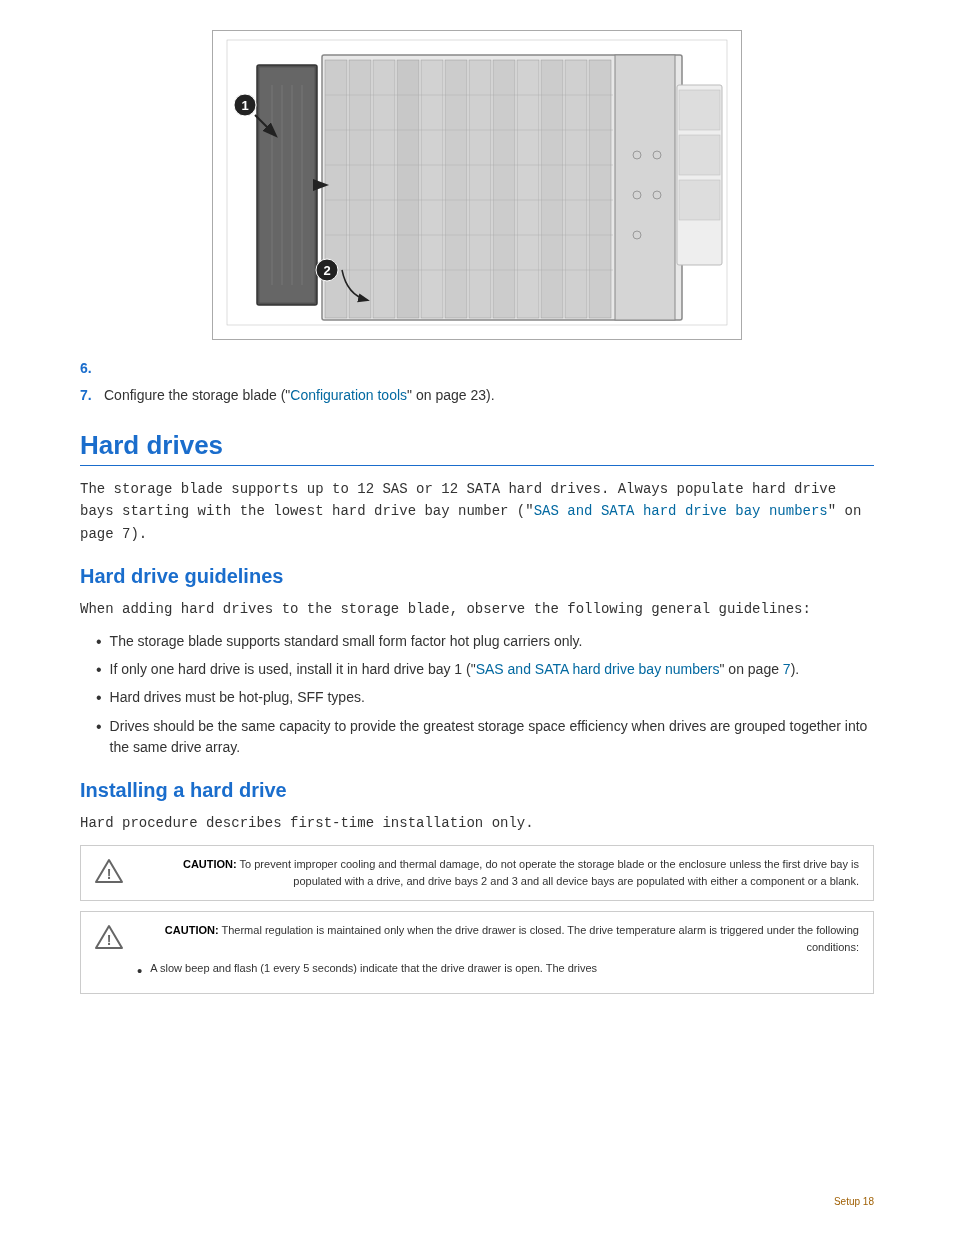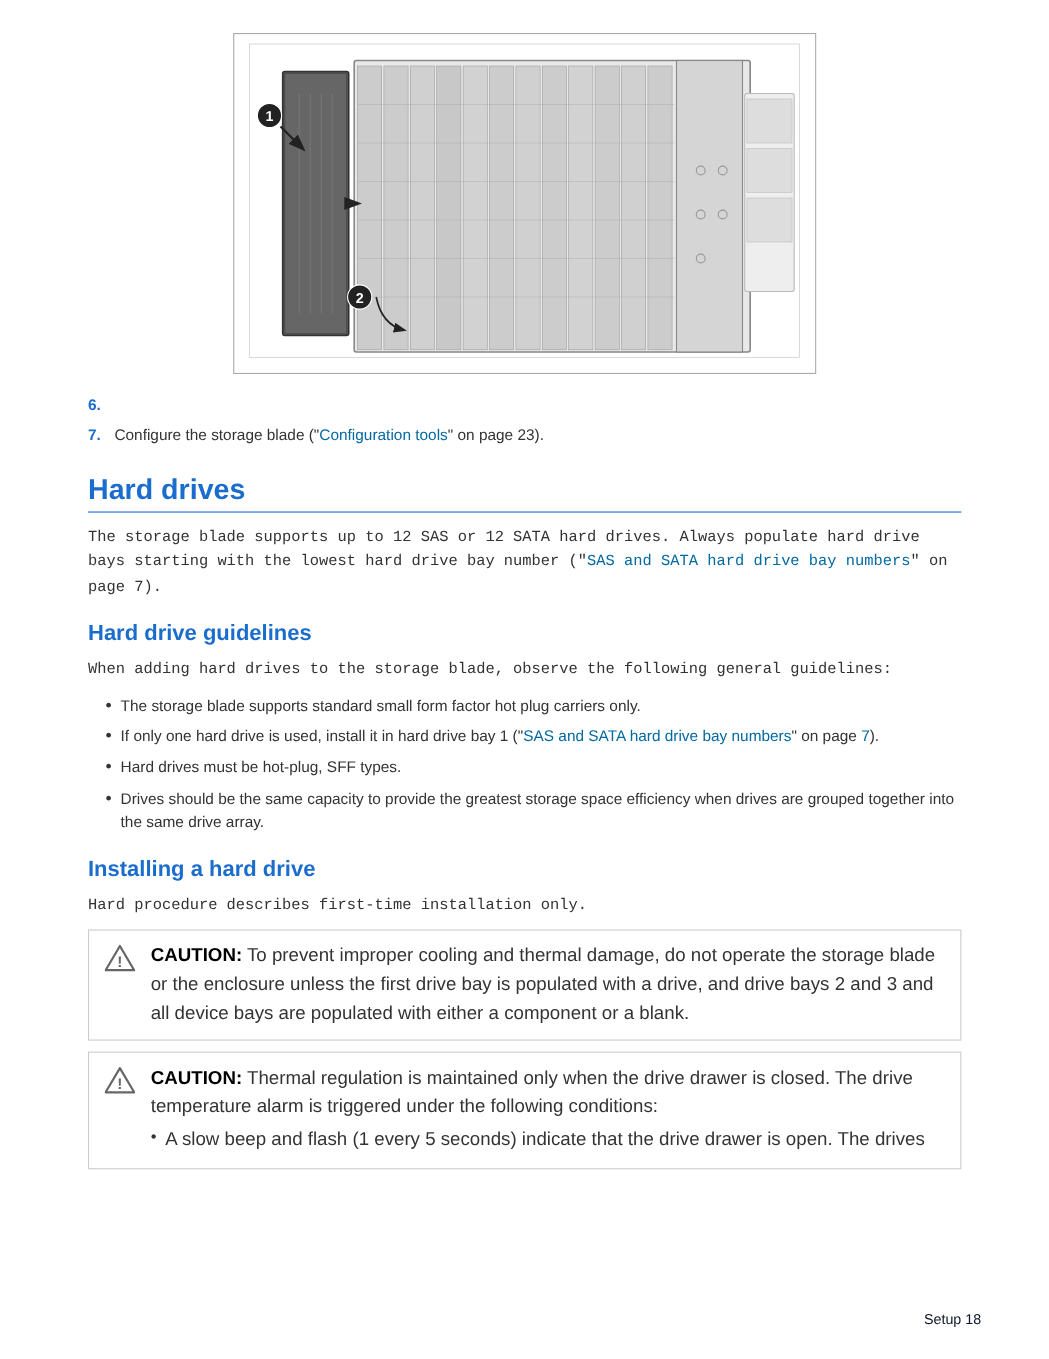--- a/index.html
+++ b/index.html
@@ -105,32 +105,33 @@
       gap: 14px;
       align-items: flex-start;
       background: #fff;
     }
     .caution-icon {
       flex-shrink: 0;
       margin-top: 2px;
     }
     .caution-text {
       line-height: 1.55;
-      font-size: 17px;
+      font-size: 11px;
+      text-align: right;
     }
     .caution-label {
       font-weight: bold;
       color: #000;
     }
     .footer {
       position: absolute;
       bottom: 28px;
-      right: 62px;
-      font-size: 13px;
-      color: #0f172a;
+      right: 80px;
+      font-size: 10px;
+      color: #a16207;
     }
     .sub-bullet-list {
       list-style: none;
       margin: 4px 0 0 0;
       padding: 0;
     }
     .sub-bullet-list li {
       display: flex;
       gap: 8px;
       margin-bottom: 2px;

